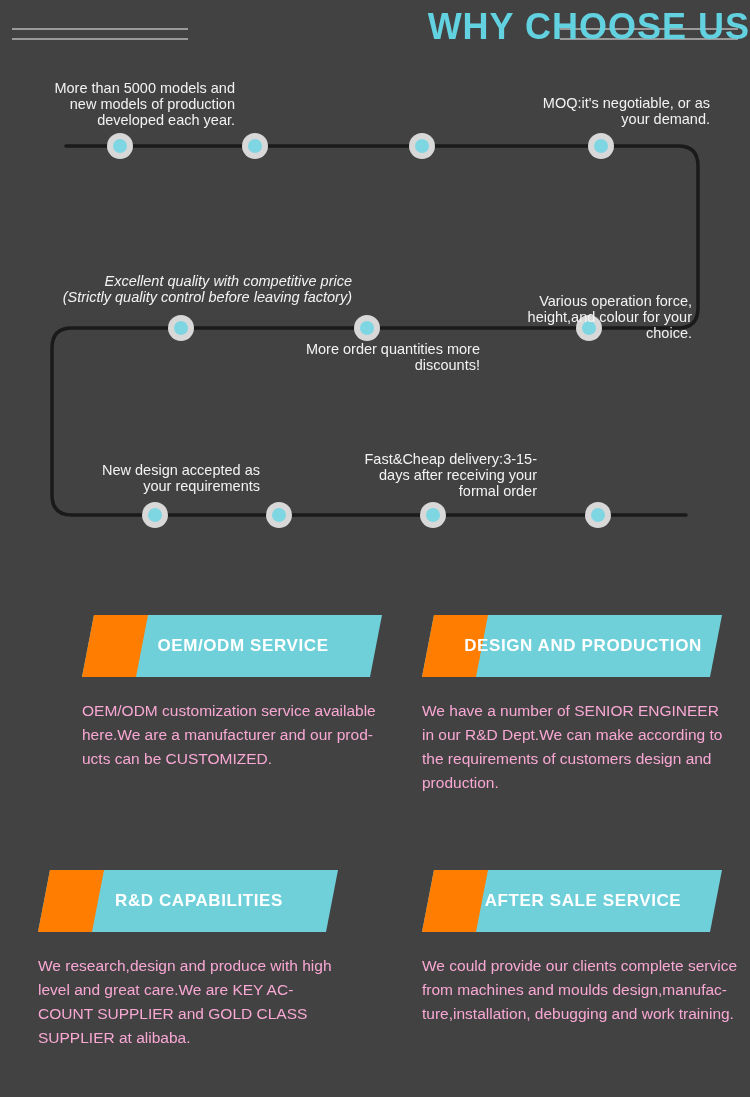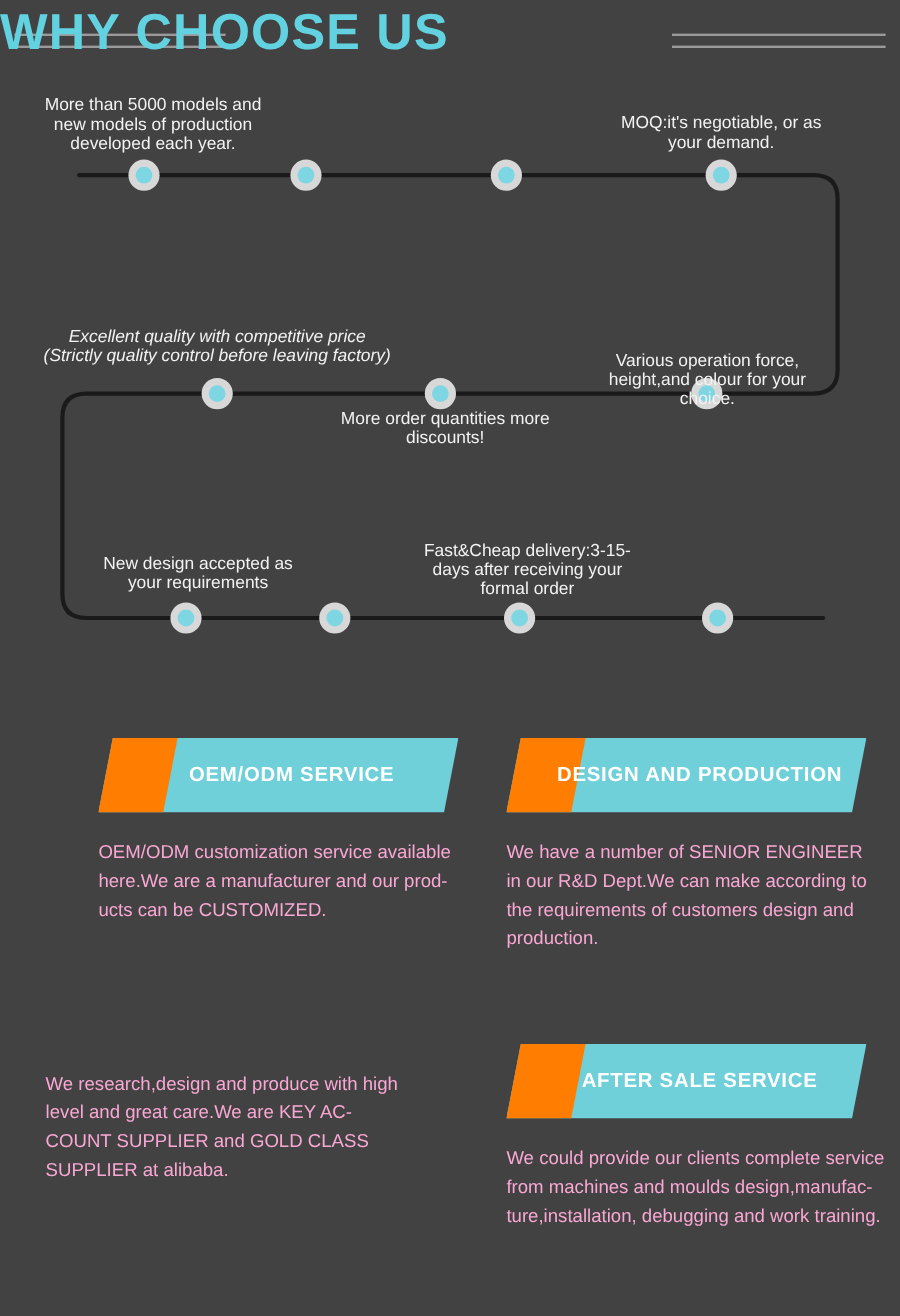--- a/index.html
+++ b/index.html
@@ -10,22 +10,22 @@
     overflow:hidden;
     position:relative;
   }
 
   
   .header{
     position:absolute;left:0;top:0;width:750px;height:62px;
   }
   .header-title{
     position:absolute;left:0;top:2px;width:750px;
-    text-align:left;
-    font-size:42px;font-weight:bold;
+    text-align:right;
+    font-size:36px;font-weight:bold;
     letter-spacing:1px;
     color:#62d2e0;
     line-height:50px;
     z-index:3;
   }
   .rule{
     position:absolute;height:2px;background:#9a9a9a;z-index:1;
   }
   .rule.left-a{left:12px;top:28px;width:240px;}
   .rule.left-b{left:12px;top:38px;width:240px;}
@@ -40,21 +40,21 @@
   .timeline{
     position:absolute;left:0;top:62px;width:750px;height:500px;
   }
   .timeline svg{position:absolute;left:0;top:0;}
 
   .tl-label{
     position:absolute;
     color:#f2f2f2;
     font-size:14.5px;
     line-height:16px;
-    text-align:center;
+    text-align:right;
     white-space:pre-line;
   }
 
   .dot{
     position:absolute;
     width:26px;height:26px;border-radius:50%;
     background:#d8d8d8;
     box-sizing:border-box;
     display:flex;align-items:center;justify-content:center;
   }
@@ -172,20 +172,27 @@
     </svg>
     <div class="banner-text">DESIGN AND PRODUCTION</div>
   </div>
   <div class="feature-body">We have a number of SENIOR ENGINEER
 in our R&amp;D Dept.We can make according to
 the requirements of customers design and
 production.</div>
 </div>
 
 <div class="feature" style="left:38px;top:870px;">
+  <div class="banner">
+    <svg class="shape" viewBox="0 0 300 62" preserveAspectRatio="none">
+      <polygon points="12,0 300,0 288,62 0,62" fill="#6fd0da"></polygon>
+      <polygon points="12,0 66,0 54,62 0,62" fill="#ff7d00"></polygon>
+    </svg>
+    <div class="banner-text">R&amp;D CAPABILITIES</div>
+  </div>
   <div class="feature-body">We research,design and produce with high
 level and great care.We are KEY AC-
 COUNT SUPPLIER and GOLD CLASS
 SUPPLIER at alibaba.</div>
 </div>
 
 <div class="feature" style="left:422px;top:870px;">
   <div class="banner">
     <svg class="shape" viewBox="0 0 300 62" preserveAspectRatio="none">
       <polygon points="12,0 300,0 288,62 0,62" fill="#6fd0da"></polygon>

